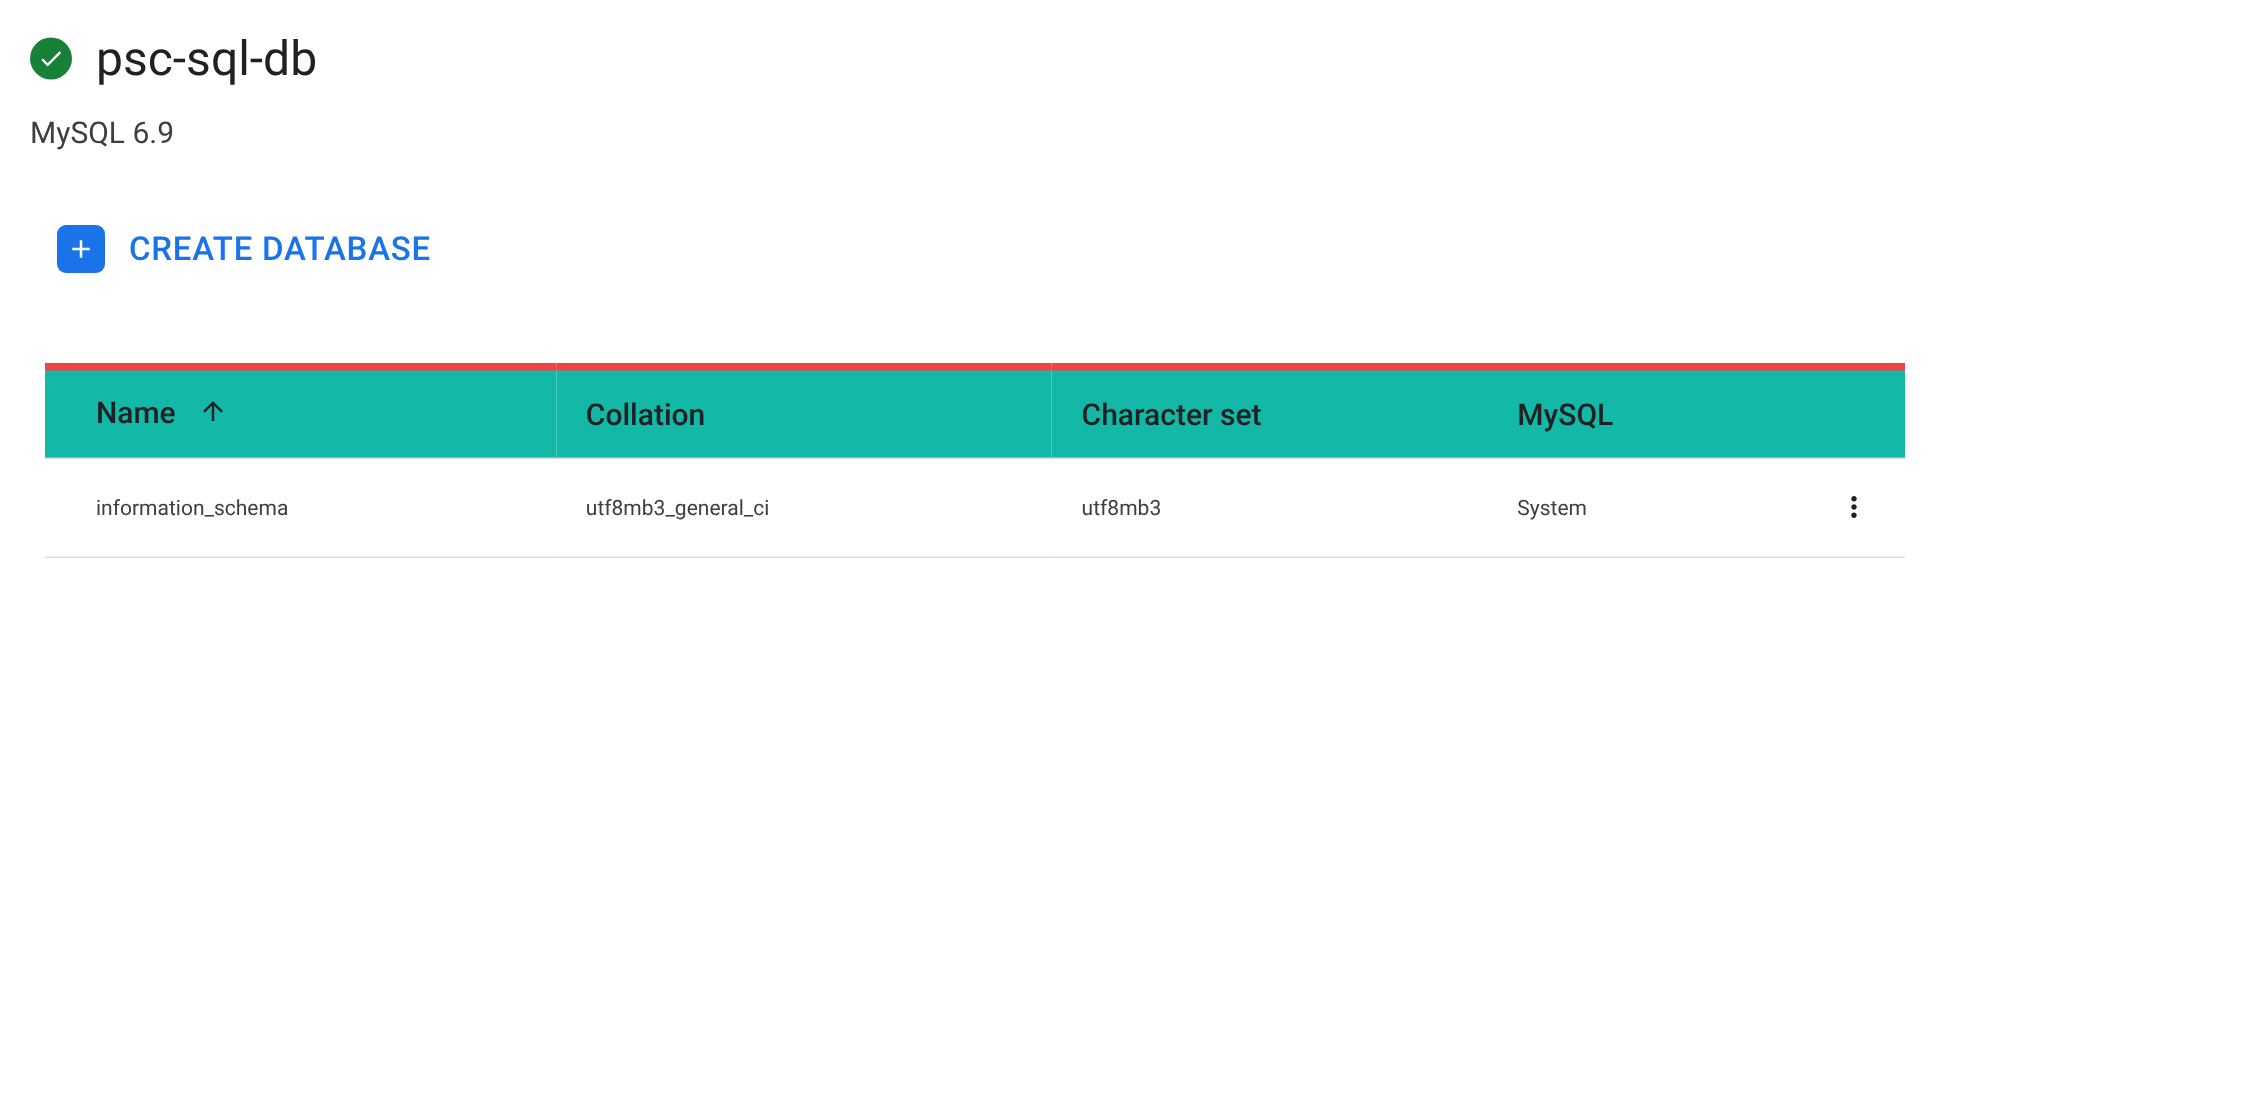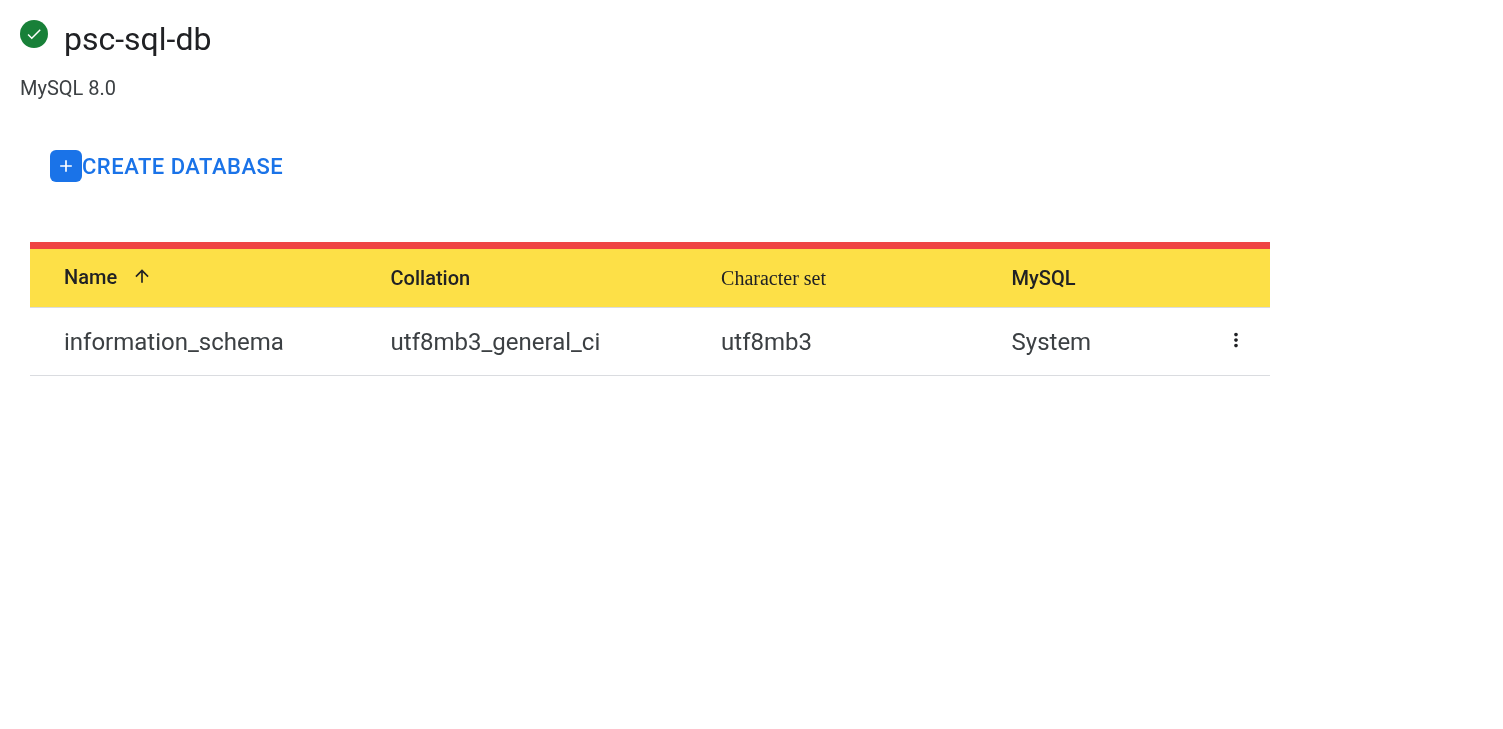--- a/index.html
+++ b/index.html
@@ -8,21 +8,21 @@
       box-sizing: border-box;
     }
     body {
       font-family: 'Google Sans', 'Roboto', Arial, sans-serif;
       background: #fff;
       color: #202124;
       padding: 20px;
     }
     .header {
       display: flex;
-      align-items: flex-start;
+      align-items: center;
       gap: 16px;
       margin-bottom: 10px;
     }
     .check-icon {
       width: 28px;
       height: 28px;
       background: #188038;
       border-radius: 50%;
       display: flex;
       align-items: center;
@@ -41,21 +41,22 @@
     }
     .engine-version {
       font-size: 20px;
       color: #3c4043;
       margin-top: 18px;
       margin-bottom: 50px;
     }
     .create-db-row {
       display: flex;
       align-items: center;
-      margin-left: 30px;
+      gap: 16px;
+      margin-left: 18px;
       margin-bottom: 60px;
     }
     .plus-icon {
       width: 32px;
       height: 32px;
       background: #1a73e8;
       border-radius: 6px;
       display: flex;
       align-items: center;
       justify-content: center;
@@ -72,22 +73,22 @@
       font-weight: 500;
       letter-spacing: 0.5px;
       cursor: pointer;
     }
     .db-table {
       width: 1240px;
       margin-left: 10px;
       border-collapse: collapse;
     }
     .db-table thead tr {
-      background: #fde047;
-      border-top: 7px solid #ef4444;
+      background: #14b8a6;
+      border-top: 5px solid #ef4444;
       border-bottom: 1px solid #dadce0;
     }
     .db-table th {
       text-align: left;
       padding: 16px 20px;
       font-size: 20px;
       font-weight: 500;
       color: #202124;
     }
     .db-table th:first-child {
@@ -101,21 +102,21 @@
     .sort-arrow svg {
       width: 20px;
       height: 20px;
       fill: #202124;
     }
     .db-table tbody tr {
       border-bottom: 1px solid #dadce0;
     }
     .db-table td {
       padding: 18px 20px;
-      font-size: 24px;
+      font-size: 14px;
       color: #3c4043;
     }
     .db-table td:first-child {
       padding-left: 34px;
     }
     .actions-cell {
       text-align: center;
       width: 60px;
     }
     .more-icon {
@@ -130,36 +131,36 @@
       width: 22px;
       height: 22px;
       fill: #202124;
     }
     .highlighted-row {
       outline: 4px solid #e53935;
       outline-offset: -4px;
     }
     .col-name { width: 340px; }
     .col-collation { width: 330px; }
-    .col-charset { width: 290px; font-family: Liberation Serif, serif; }
+    .col-charset { width: 290px; }
     .col-type { width: 210px; }
   </style>
 </head>
 <body>
 
 <div class="header">
   <span class="check-icon">
     <svg viewBox="0 0 24 24">
         <path d="M9 16.17L4.83 12l-1.42 1.41L9 19 21 7l-1.41-1.41z"></path>
       </svg>
   </span>
   <h1 class="instance-title">psc-sql-db</h1>
 </div>
 
-<div class="engine-version">MySQL 8.0</div>
+<div class="engine-version">MySQL 6.9</div>
 
 <div class="create-db-row">
   <span class="plus-icon">
     <svg viewBox="0 0 24 24">
         <path d="M19 13h-6v6h-2v-6H5v-2h6V5h2v6h6v2z"></path>
       </svg>
   </span>
   <span class="create-db-label">CREATE DATABASE</span>
 </div>
 

